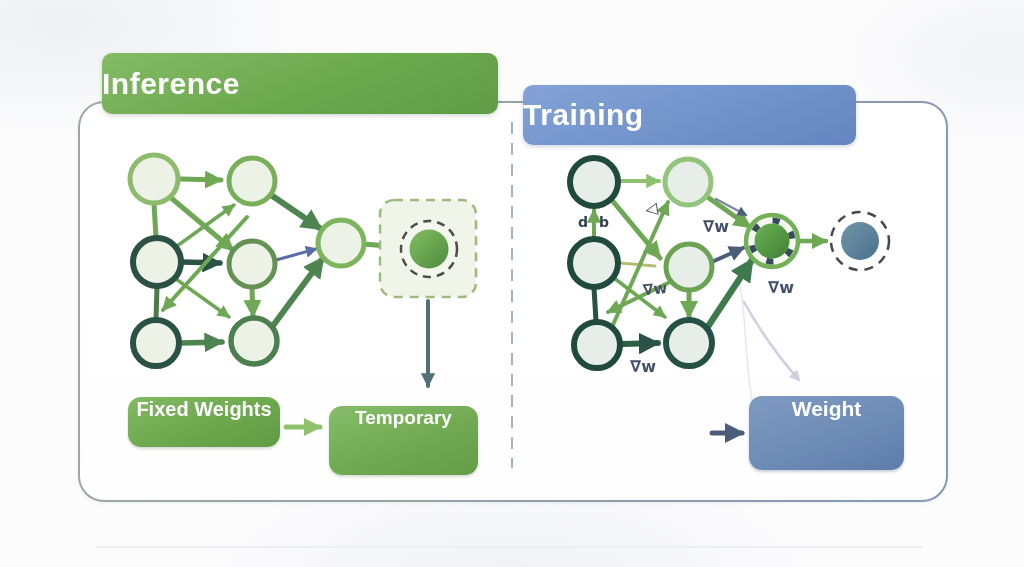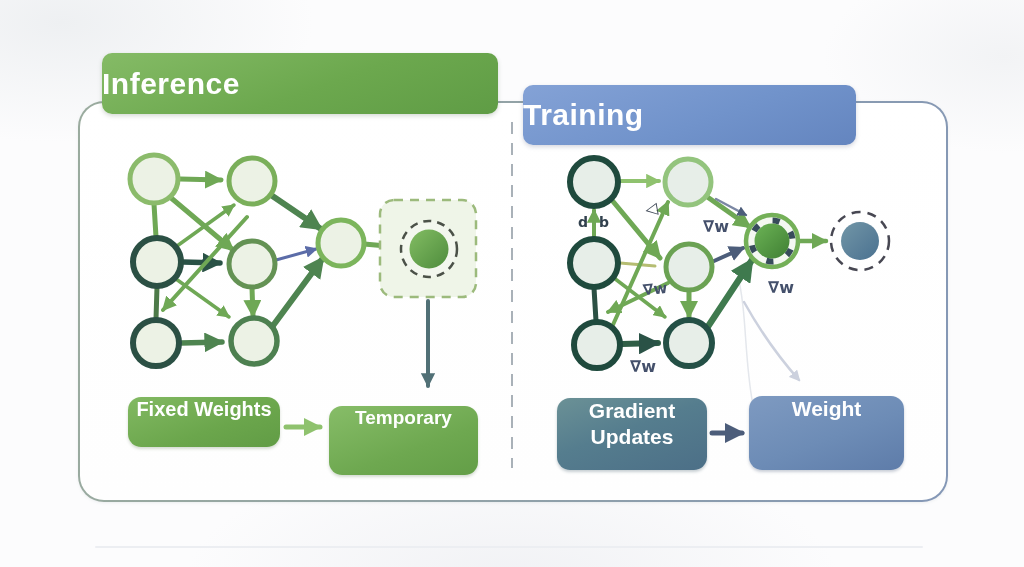--- a/index.html
+++ b/index.html
@@ -207,22 +207,18 @@
       <line x1="712" y1="433" x2="742" y2="433" stroke="#4c5d7a" stroke-width="5" marker-end="url(#mH)" stroke-linecap="round"></line>
     </g>
   </svg>
 
   <div class="labelbox green1">
     <span>Fixed Weights</span>
   </div>
   <div class="labelbox green2">
     <span>Temporary</span>
   </div>
-  <div class="labelbox slate1">
-    <span>Gradient</span>
-    <span>Updates</span>
-  </div>
   <div class="labelbox slate2">
     <span>Weight</span>
   </div>
 
   <div class="bottom-line"></div>
 </div>
 
 </body></html>

